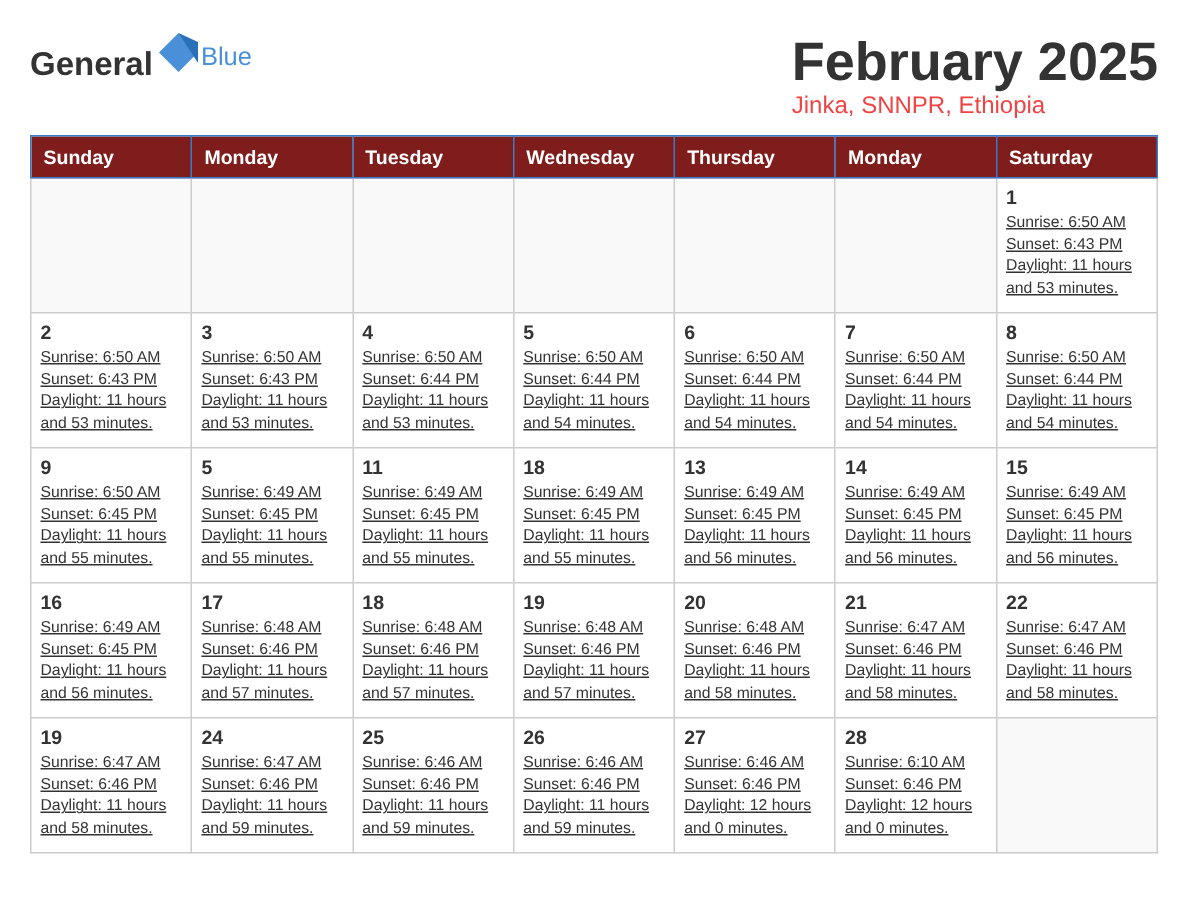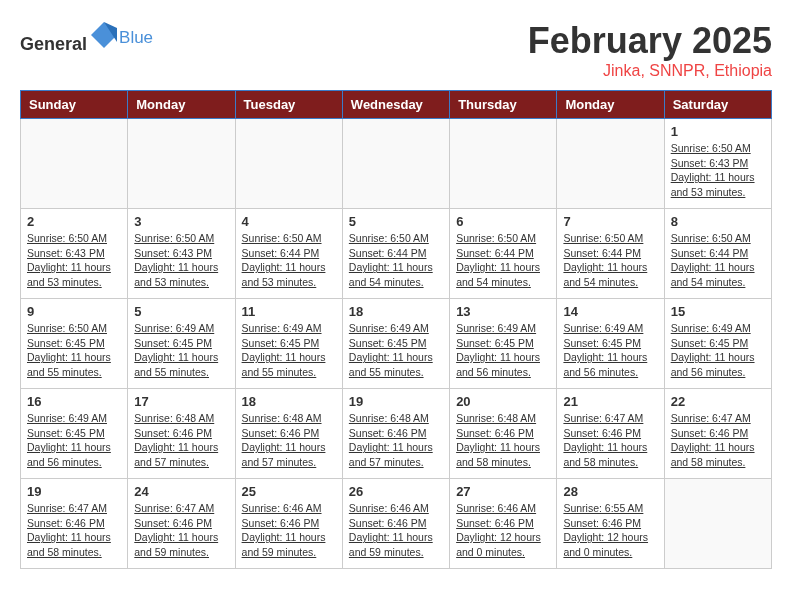--- a/index.html
+++ b/index.html
@@ -14,36 +14,35 @@
       display: flex;
       justify-content: space-between;
       align-items: flex-start;
       margin-bottom: 10px;
     }
     .logo {
       display: flex;
       align-items: center;
     }
     .logo-text-general {
-      font-size: 18px;
+      font-size: 22px;
       font-weight: bold;
       color: #333;
     }
     .logo-text-blue {
       font-size: 17px;
       font-weight: normal;
       color: #4a90d9;
     }
     .logo-icon {
       width: 30px;
       height: 30px;
       margin-left: 2px;
     }
     .title-block {
-      text-align: right;
     }
     .month-title {
       font-size: 36px;
       font-weight: bold;
       color: #333;
     }
     .location-title {
       font-size: 16px;
       color: #ef4444;
     }
@@ -289,20 +288,20 @@
 Daylight: 11 hours and 59 minutes.</div>
         </td>
         <td>
           <div class="day-number">27</div>
           <div class="day-info">Sunrise: 6:46 AM
 Sunset: 6:46 PM
 Daylight: 12 hours and 0 minutes.</div>
         </td>
         <td>
           <div class="day-number">28</div>
-          <div class="day-info">Sunrise: 6:55 AM
+          <div class="day-info">Sunrise: 6:10 AM
 Sunset: 6:46 PM
 Daylight: 12 hours and 0 minutes.</div>
         </td>
         <td class="empty"></td>
       </tr>
     </tbody>
 </table>
 
 </body></html>

